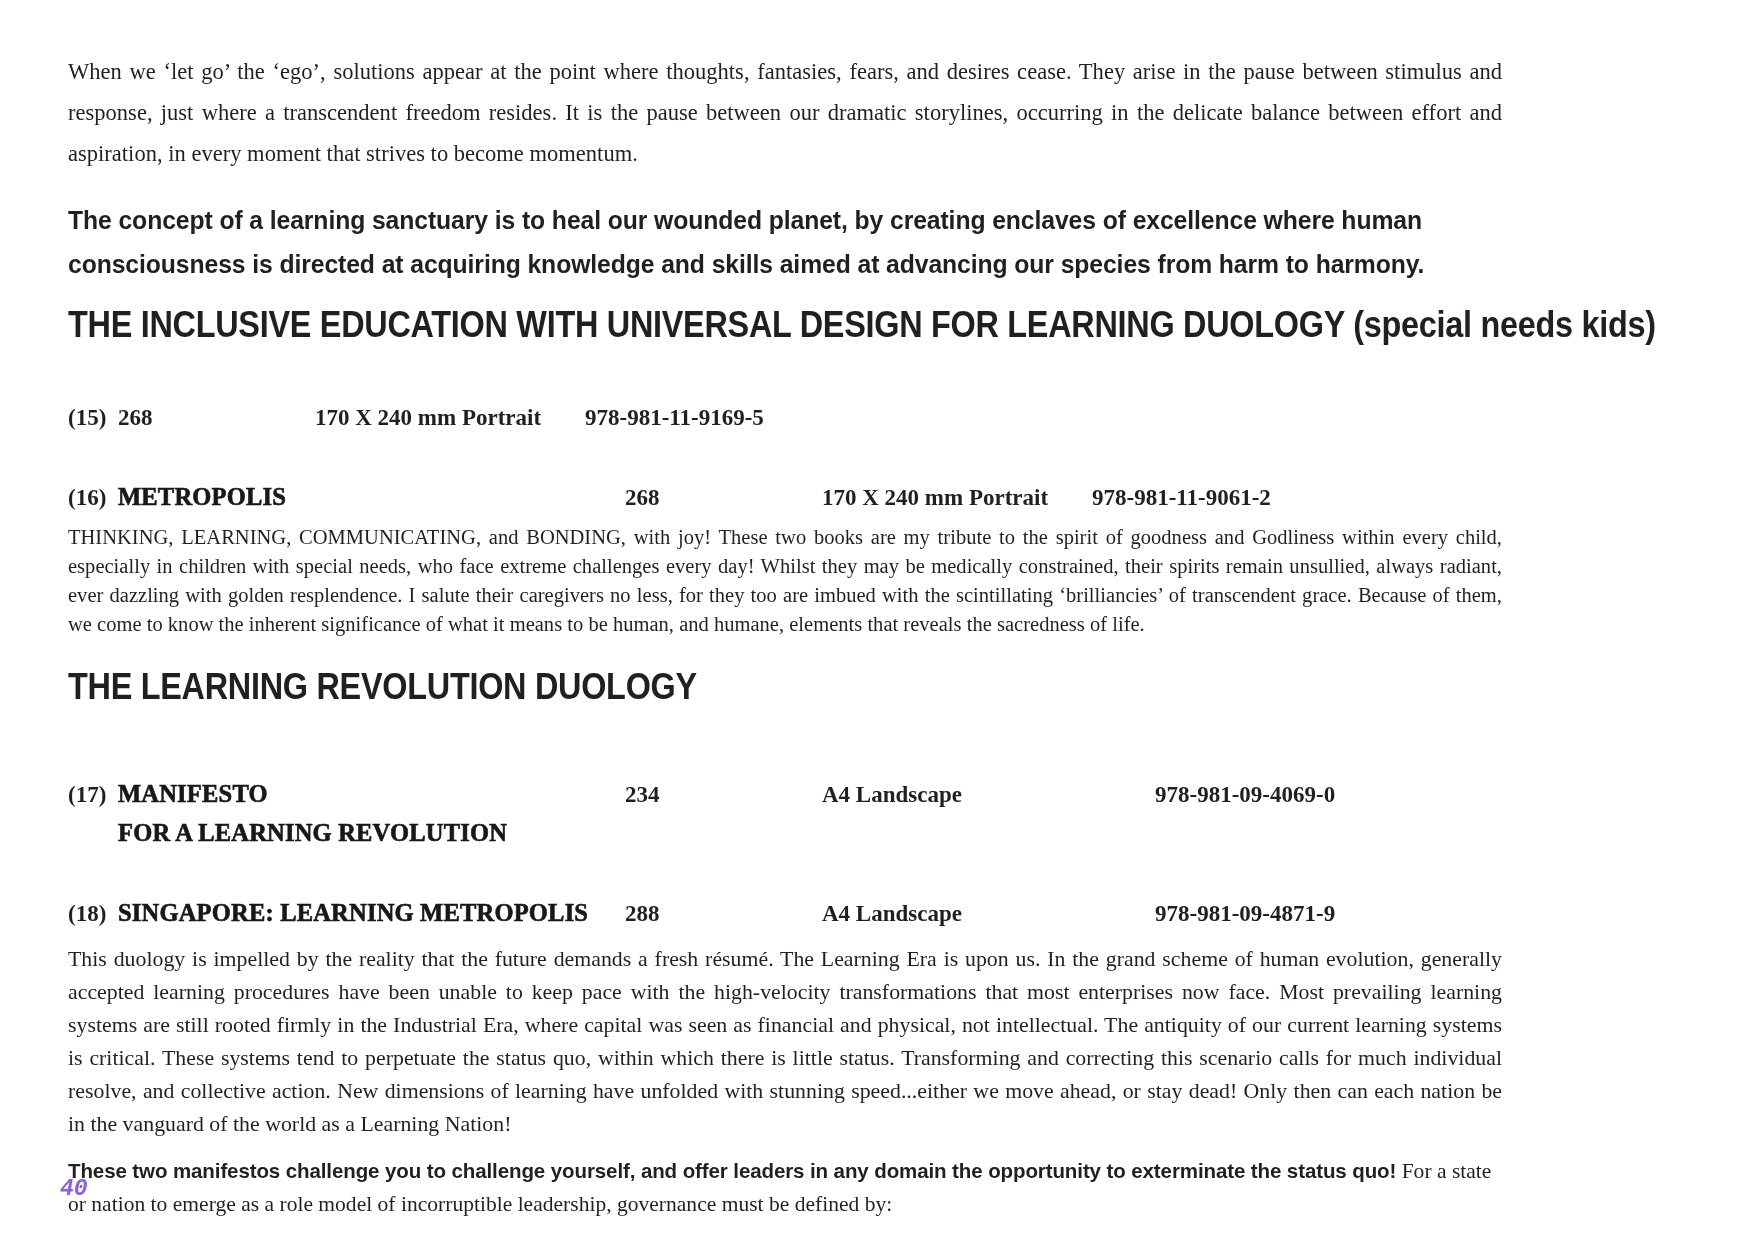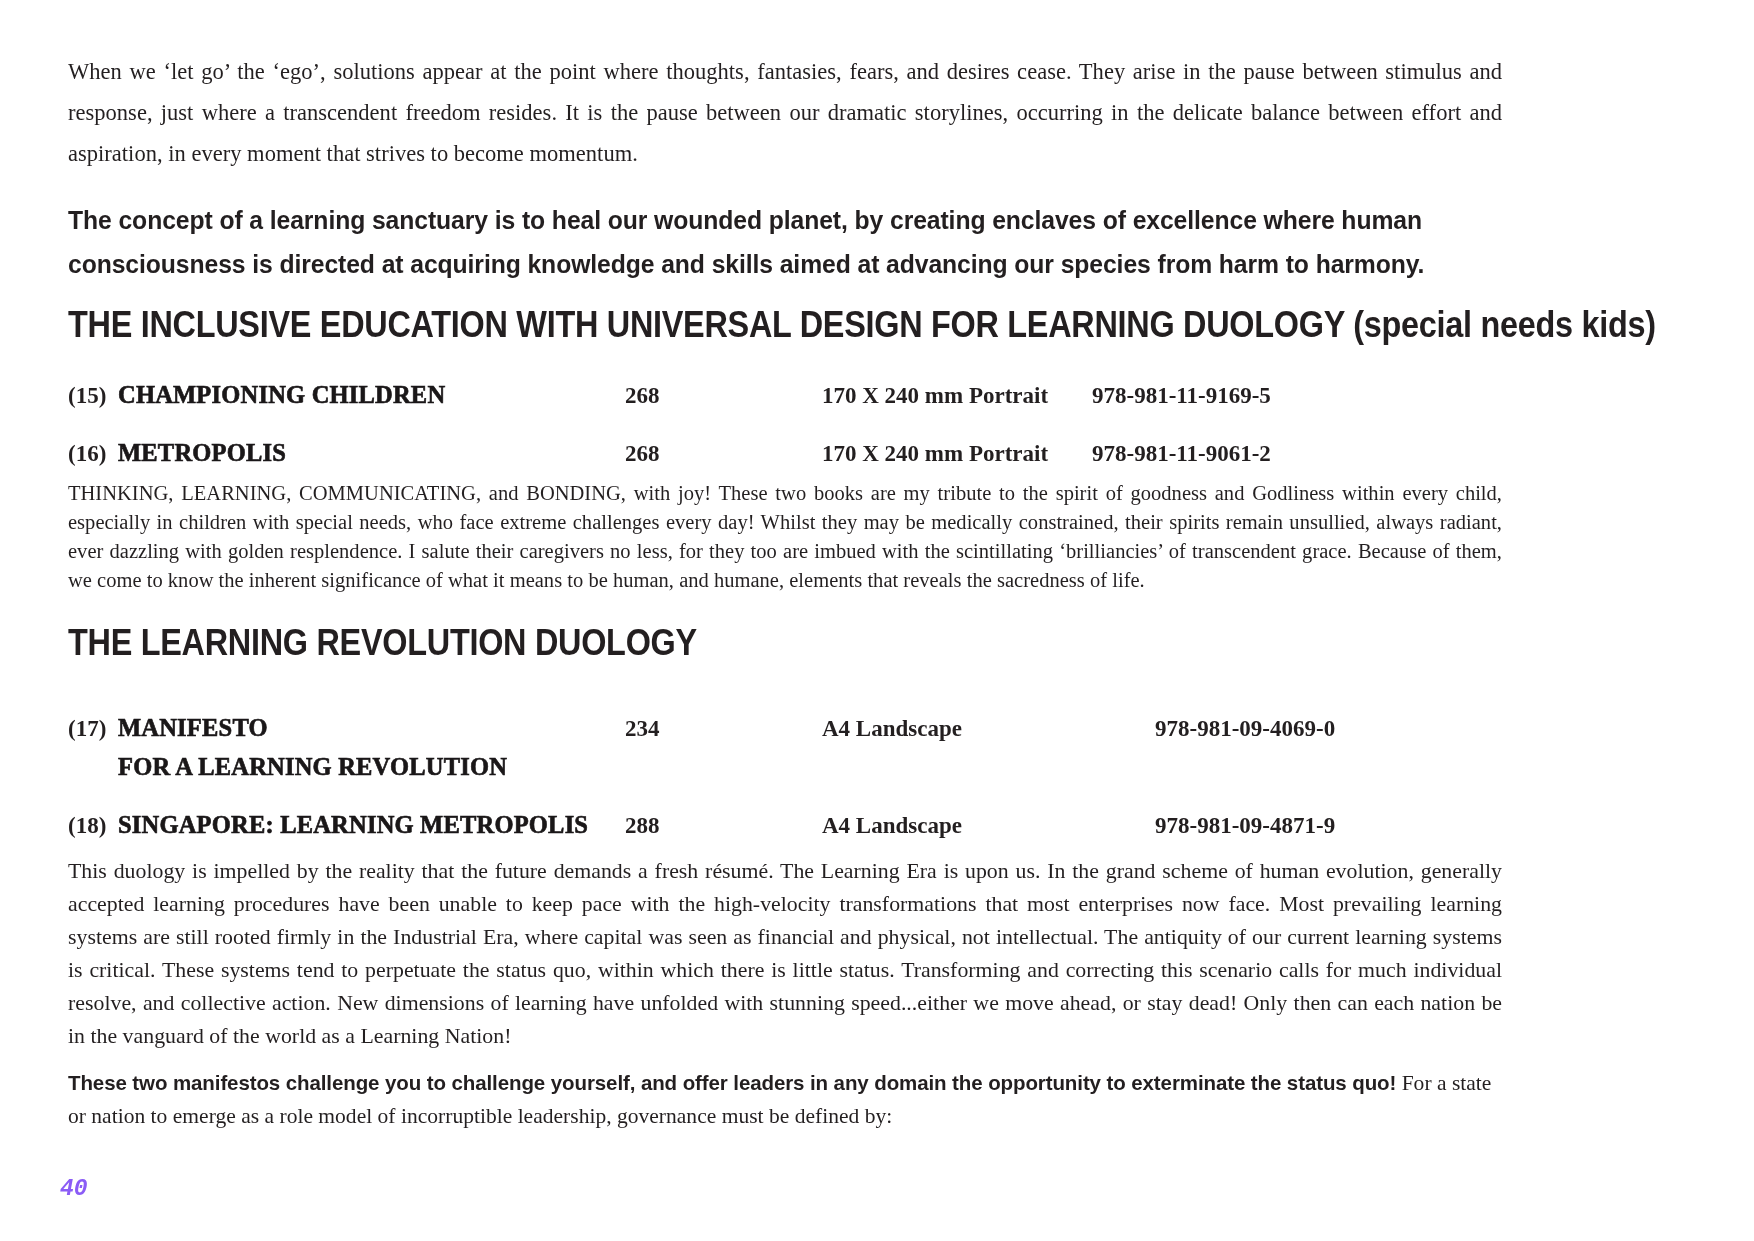--- a/index.html
+++ b/index.html
@@ -117,20 +117,21 @@
     font-family: "Liberation Serif", serif;
     font-weight: bold;
     font-size: 23px;
     color: #231f20;
   }
   .entry-isbn {
     font-family: "Liberation Serif", serif;
     font-weight: bold;
     font-size: 23px;
     color: #231f20;
+    margin-top: 24px;
   }
   .entry-cont {
     font-family: "Liberation Serif", serif;
     font-weight: bold;
     font-size: 24.5px;
     letter-spacing: 0.2px;
     color: #1a1718;
     -webkit-text-stroke: 0.65px #1a1718;
     padding-left: 50px;
     margin-top: 11px;
@@ -160,21 +161,20 @@
 
     <p class="bold-statement">The concept of a learning sanctuary is to heal our wounded planet, by creating enclaves of excellence where human consciousness is directed at acquiring knowledge and skills aimed at advancing our species from harm to harmony.</p>
 
     <h2 class="section-heading"><span>THE INCLUSIVE EDUCATION WITH UNIVERSAL DESIGN FOR LEARNING DUOLOGY </span><span class="mixedcase">(special needs kids)</span></h2>
 
     <div class="spacer-md"></div>
 
     <div class="entry">
       <div class="entry-line">
         <span class="entry-num">(15)</span>
-        <span class="entry-title" style="width:507px;">CHAMPIONING CHILDREN</span>
         <span class="entry-pages" style="width:197px;">268</span>
         <span class="entry-size" style="width:270px;">170 X 240 mm Portrait</span>
         <span class="entry-isbn">978-981-11-9169-5</span>
       </div>
     </div>
 
     <div class="spacer-md"></div>
 
     <div class="entry">
       <div class="entry-line">

